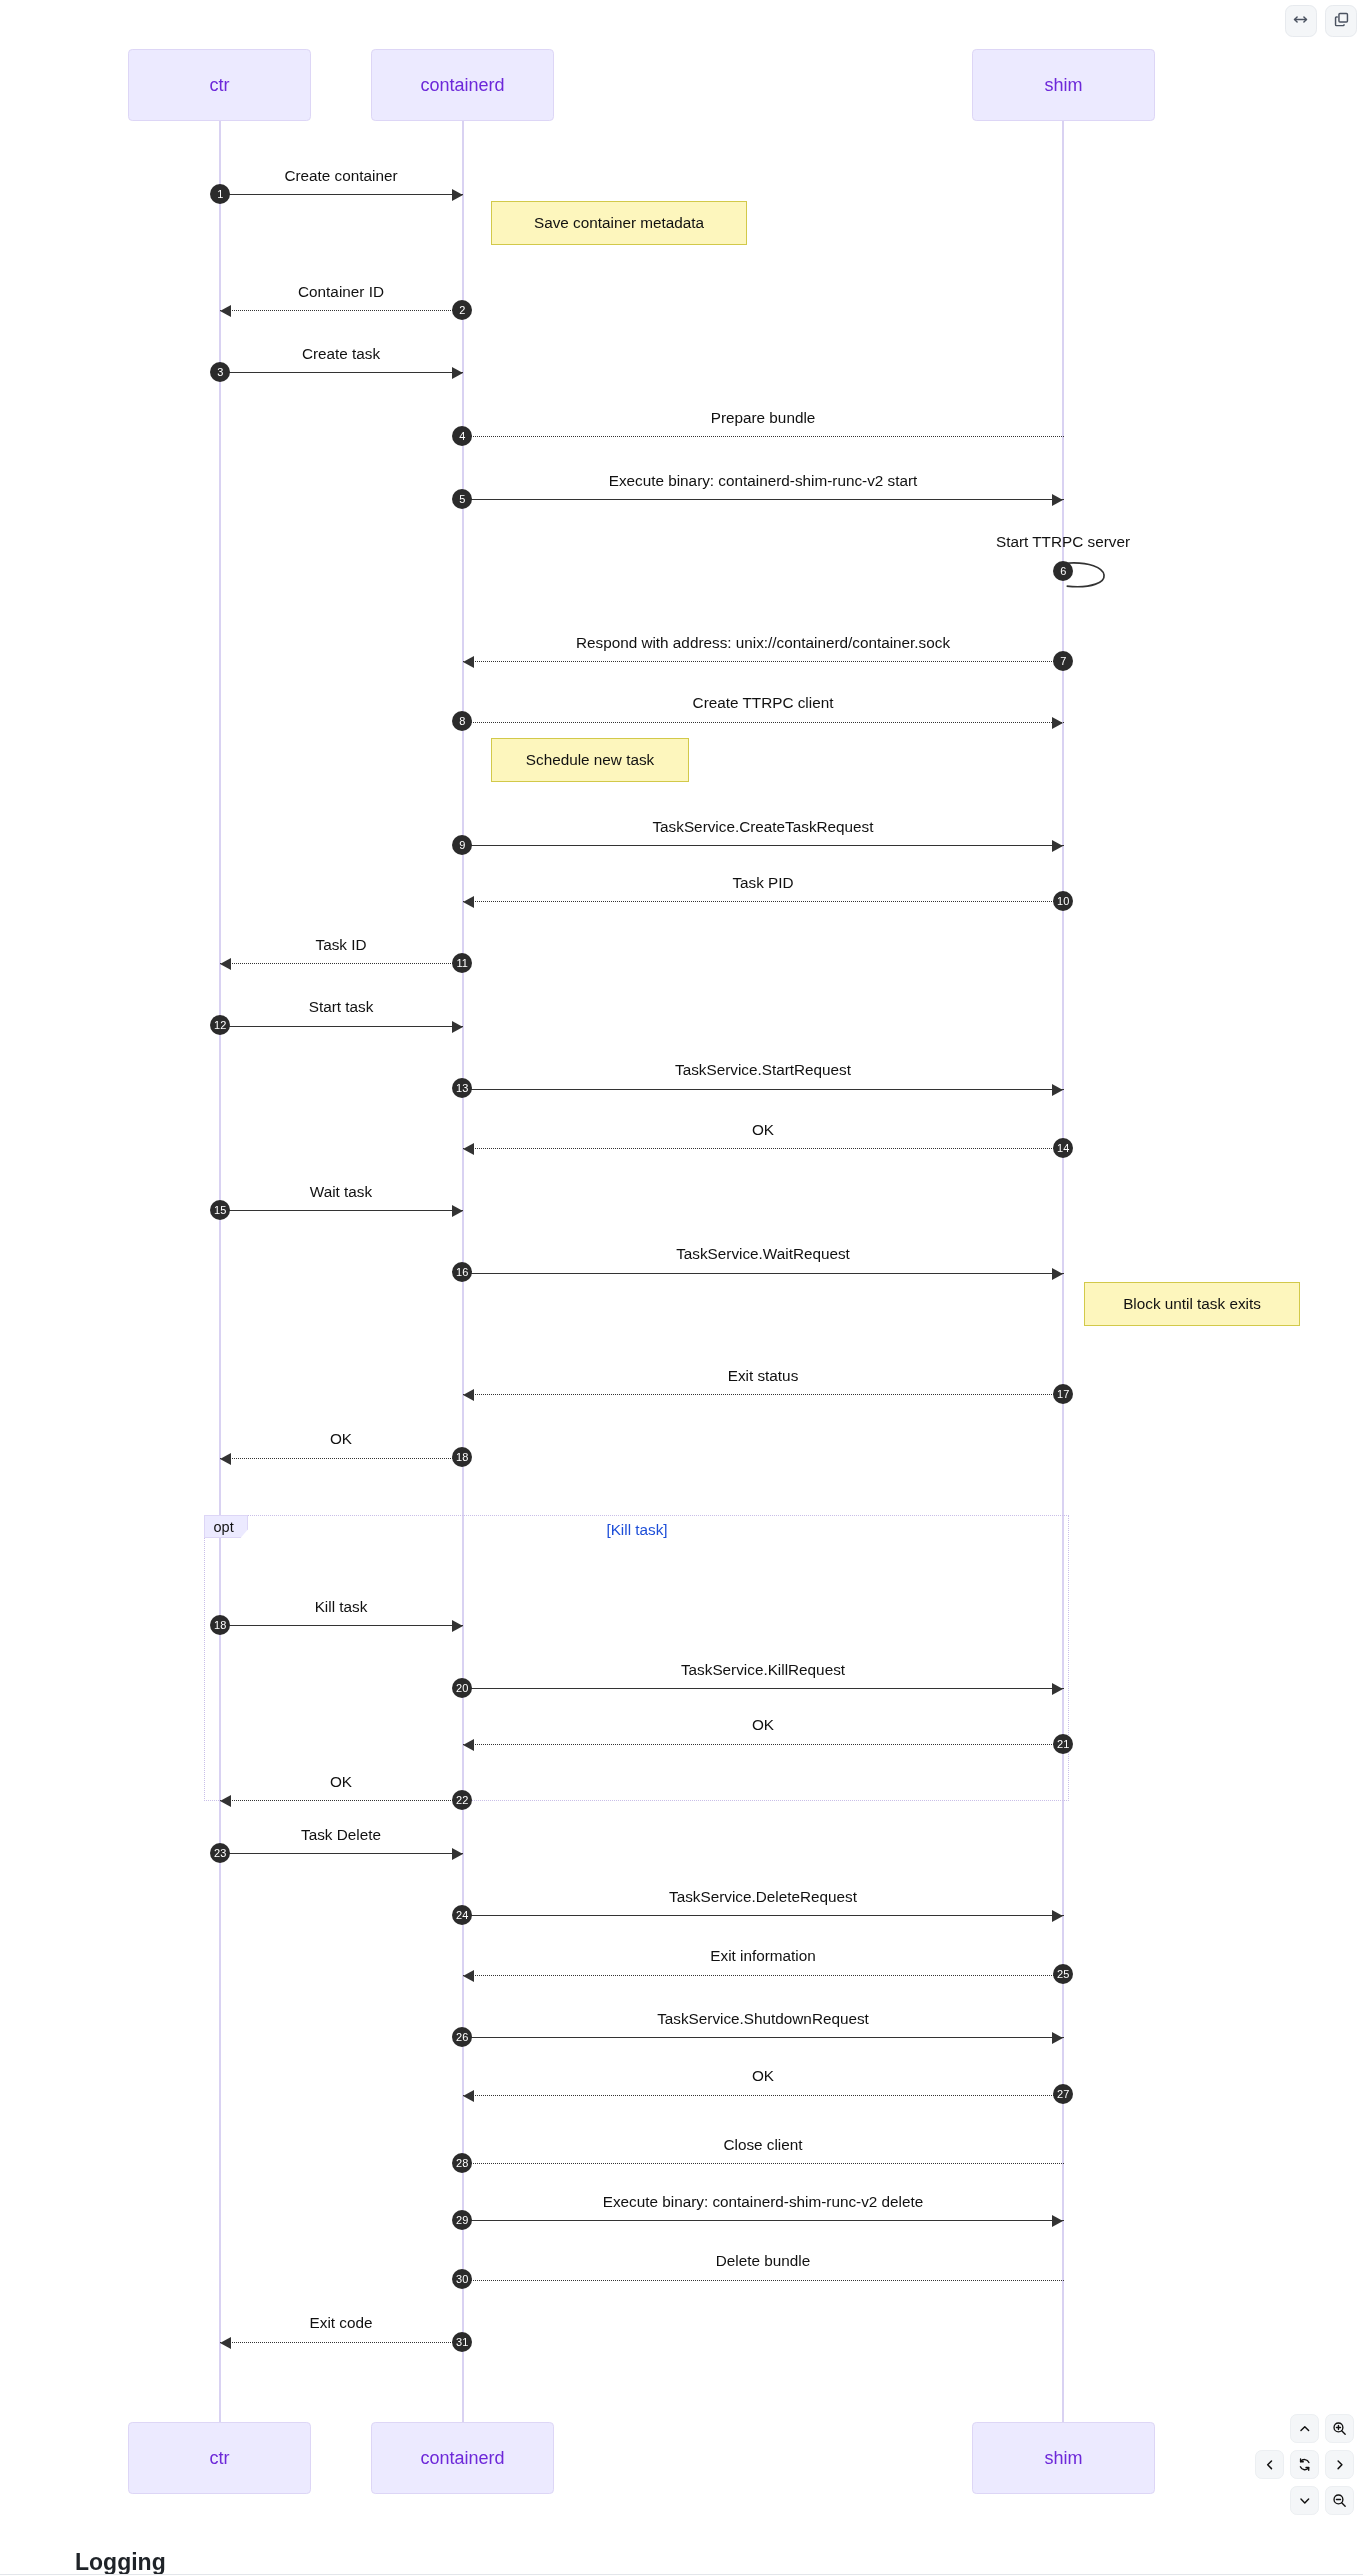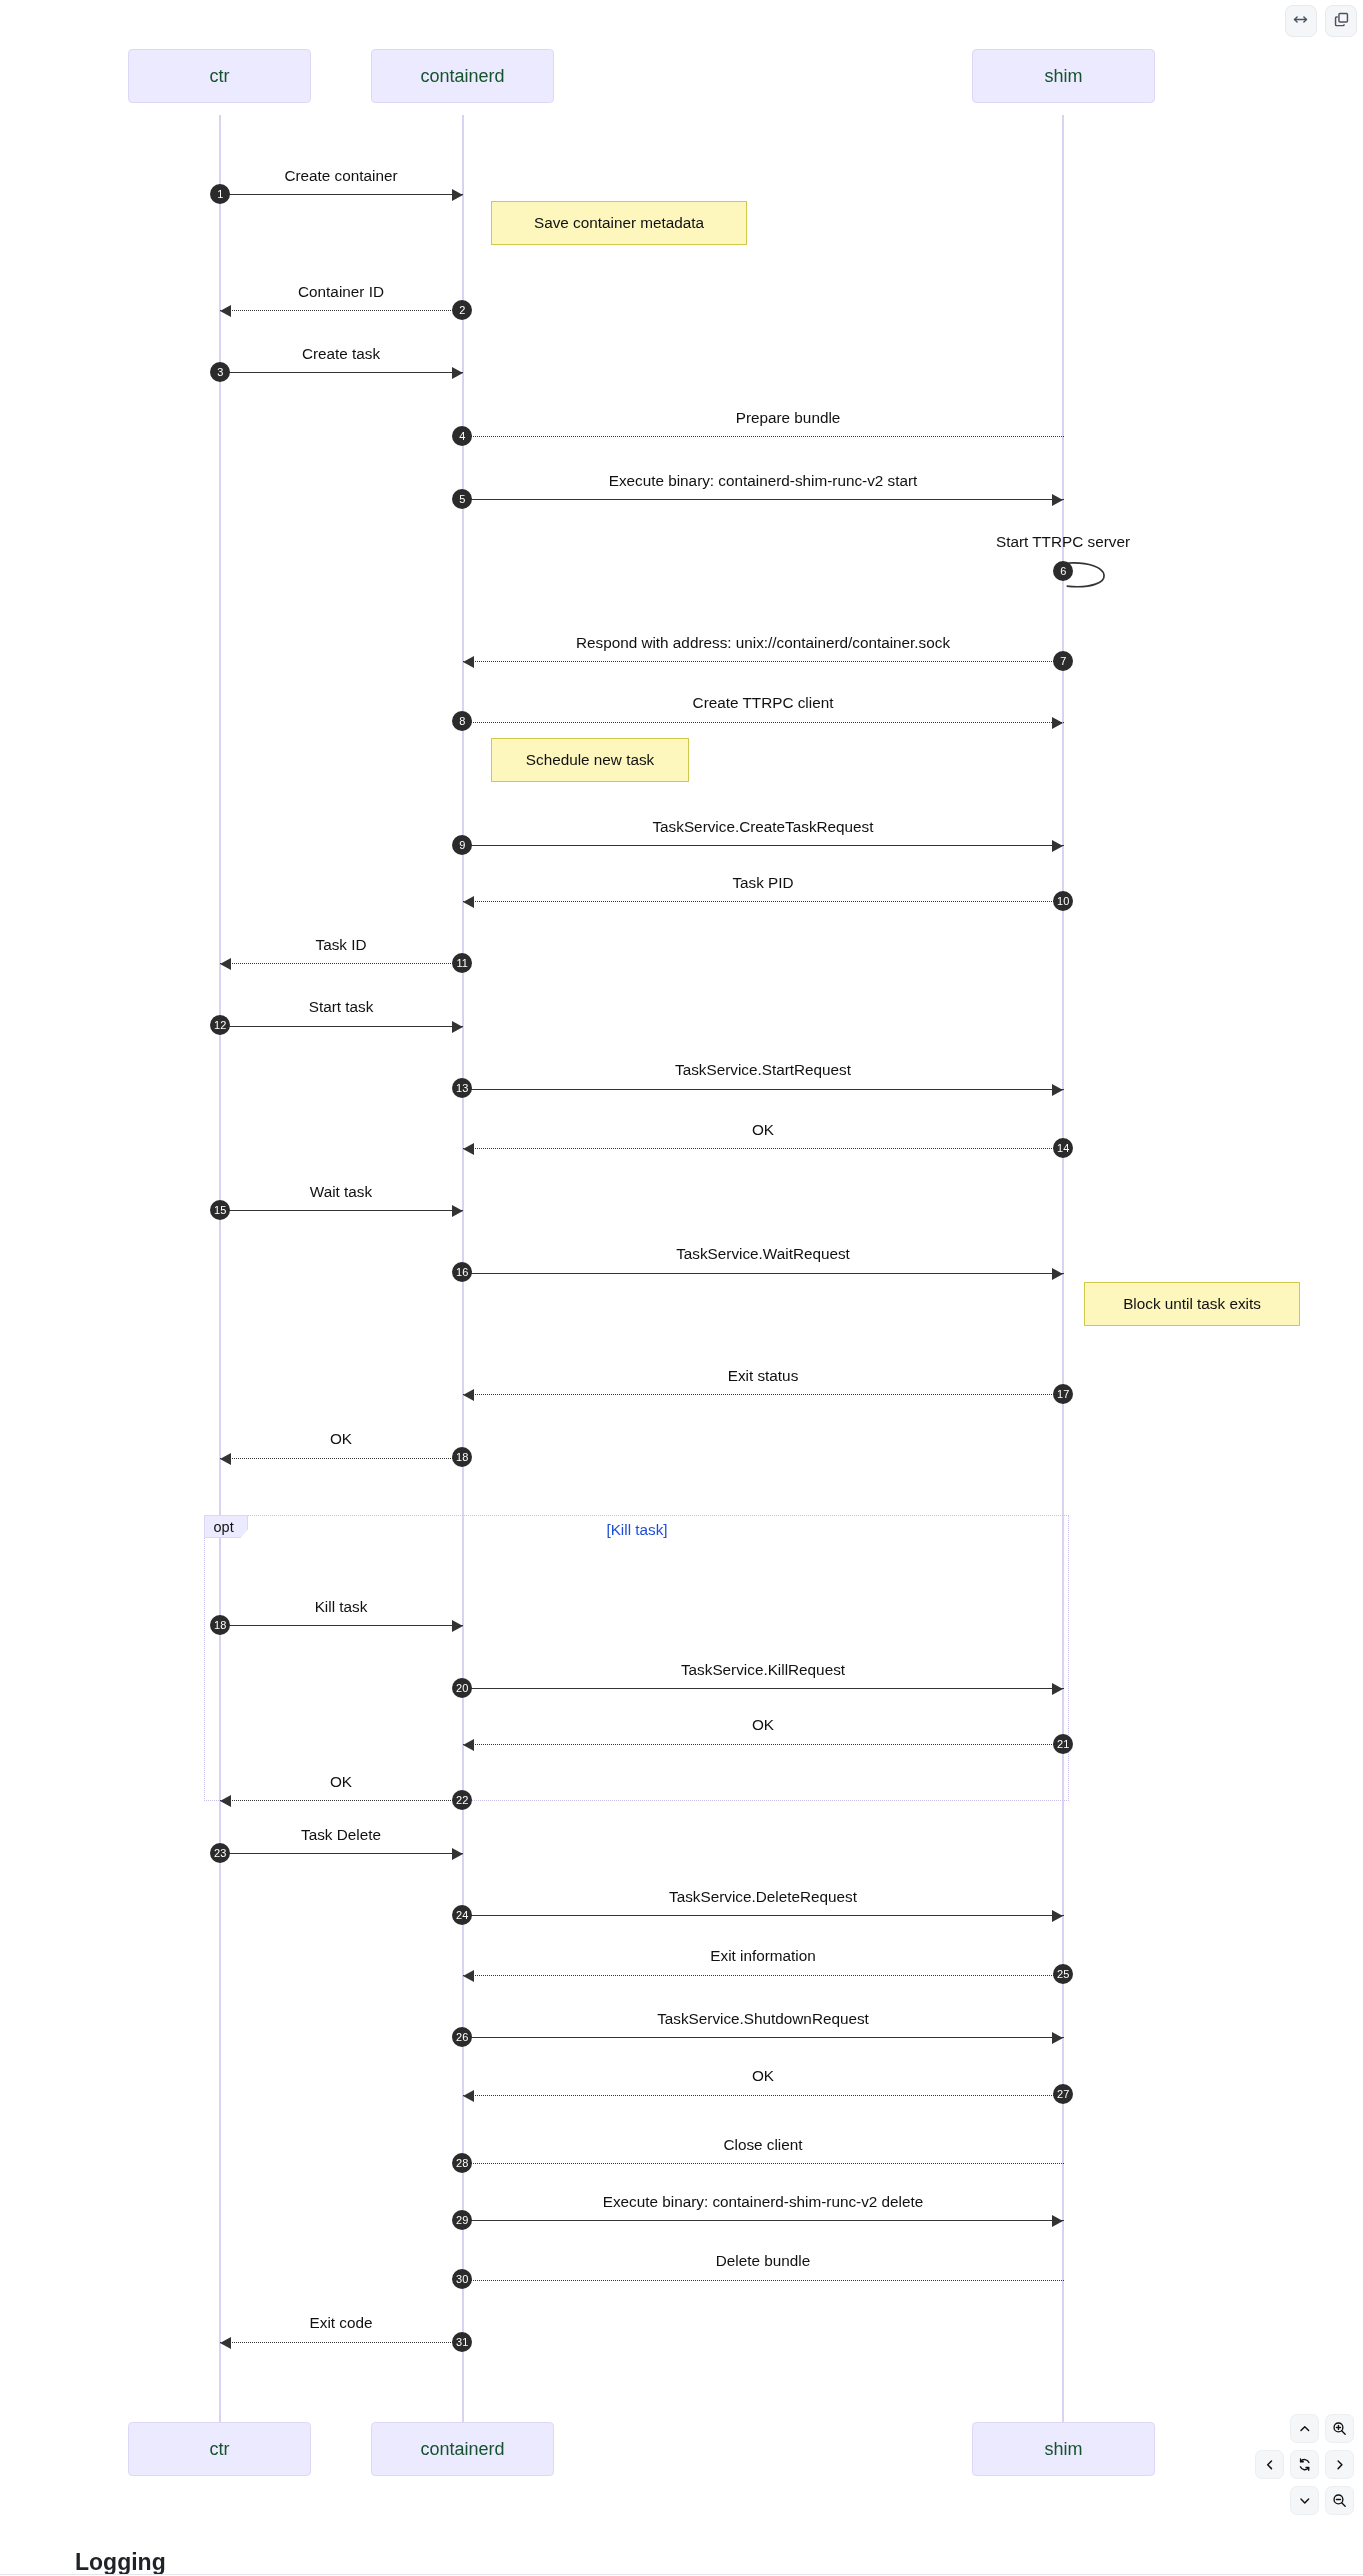--- a/index.html
+++ b/index.html
@@ -42,24 +42,24 @@
   .n-down  { left:35px;  top:72px; }
   .n-zout  { left:70px;  top:72px; }
 
   
   #diagram { position:absolute; left:0; top:0; width:1364px; height:2576px; }
 
   .lifeline {
     position:absolute; width:1.7px; background:#d9d2f2;
   }
   .actor {
-    position:absolute; width:183px; height:54px;
+    position:absolute; width:183px; height:72px;
     background:#eceaff; border:0.9px solid #ddd6f6; border-radius:4.3px;
     display:flex; align-items:center; justify-content:center;
-    font-size:18px; color:#14532d;
+    font-size:18px; color:#6d28d9;
   }
 
   
   .msg { position:absolute; height:0; }
   .mline {
     position:absolute; left:0; top:0; height:0;
     border-top:1.7px solid #333;
   }
   .mline.dashed { border-top:1.7px dotted #333; }
   .arrow-r, .arrow-l {
@@ -222,21 +222,21 @@
     <div class="msg" style="left: 220px; top: 372px; width: 243px;">
       <div class="mline" style="width: 243px;"></div>
       <div class="arrow-r" style="left: 232px;"></div>
     </div>
     <div class="seq" style="left: 210px; top: 362px;">3</div>
     <div class="mlabel" style="left: 341px; top: 345px;">Create task</div>
     <div class="msg" style="left: 463px; top: 436px; width: 601px;">
       <div class="mline dashed" style="width: 601px;"></div>
     </div>
     <div class="seq" style="left: 452px; top: 426px;">4</div>
-    <div class="mlabel" style="left: 763px; top: 409px; margin-left: 25px;">Prepare bundle</div>
+    <div class="mlabel" style="left: 763px; top: 409px;">Prepare bundle</div>
     <div class="msg" style="left: 463px; top: 499px; width: 601px;">
       <div class="mline" style="width: 601px;"></div>
       <div class="arrow-r" style="left: 589px;"></div>
     </div>
     <div class="seq" style="left: 452px; top: 489px;">5</div>
     <div class="mlabel" style="left: 763px; top: 472px;">Execute binary: containerd-shim-runc-v2 start</div>
     <div class="mlabel" style="left: 1063px; top: 533px;">Start TTRPC server</div>
     <div class="selfloop" style="left: 1063px; top: 559px;"><svg width="60" height="34" viewBox="0 0 70 40" fill="none" stroke="#333" stroke-width="2">
         <path d="M2 5 C 60 0, 66 38, 4 32"></path>
       </svg></div>

